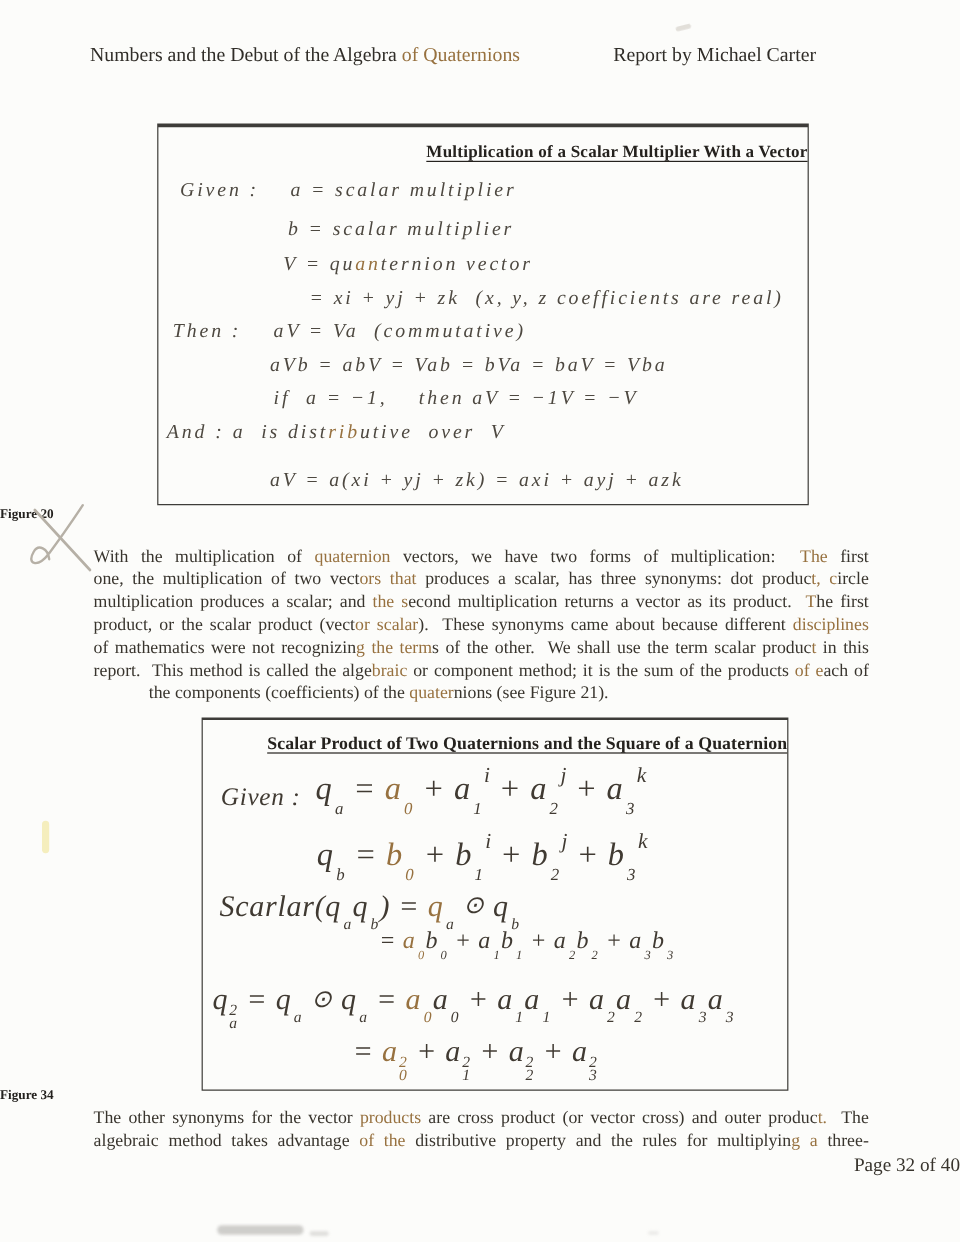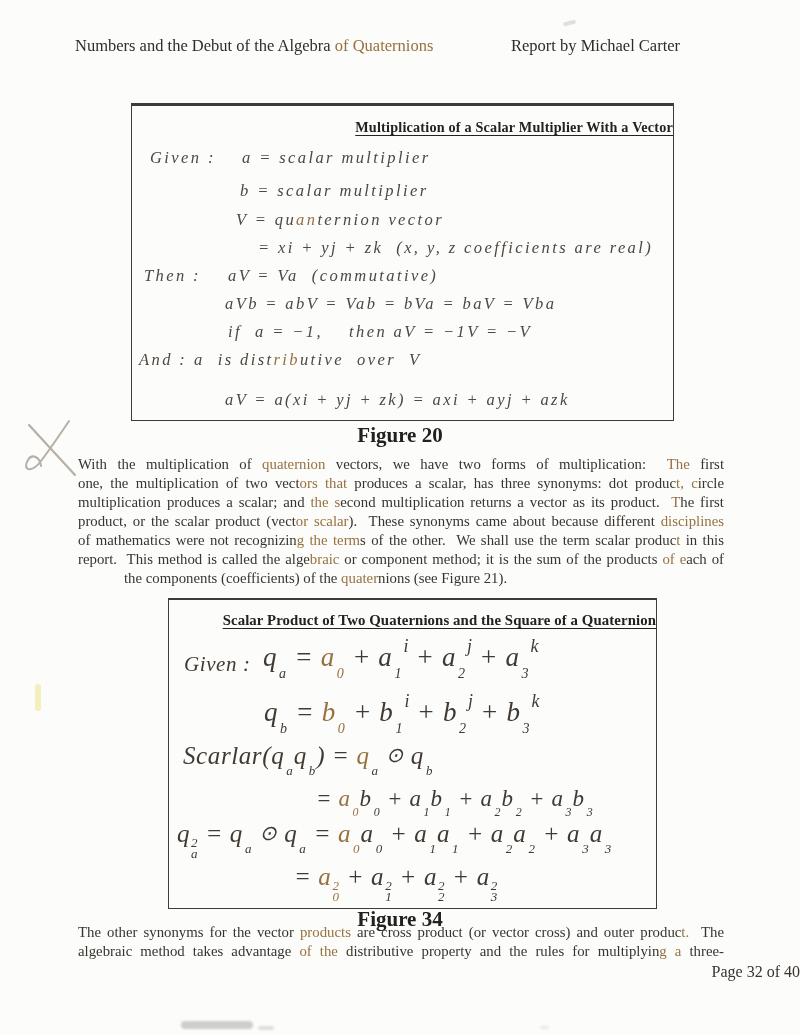--- a/index.html
+++ b/index.html
@@ -35,22 +35,22 @@
   .m21 sub{font-size:.52em;line-height:0;position:relative;top:.40em;margin:0 1px 0 2px;letter-spacing:0;}
   .m21 sup{font-size:.66em;line-height:0;position:relative;top:-.22em;margin-left:1px;letter-spacing:0;}
   .ss{
     display:inline-flex;flex-direction:column;align-items:center;
     font-size:.52em;line-height:.85;letter-spacing:0;
     vertical-align:-0.45em;position:relative;top:-.05em;margin:0 1px 0 1px;
   }
   .odot{font-size:.82em;margin:0 7px;position:relative;top:-2px;}
   
   .figcap{
-    position:absolute;left:0;width:800px;text-align:center;
-    font-weight:bold;font-size:21px;color:#23211e;
+    position:absolute;left:0;width:800px;text-align:left;
+    font-weight:bold;font-size:11px;color:#23211e;
   }
   .cap20{top:423px;}
   .cap21{top:907px;}
   .para{position:absolute;left:78px;width:646px;font-size:14.8px;line-height:19px;color:#38342d;}
   .para1{top:455px;}
   .para2{top:923px;}
   .pline{text-align:justify;text-align-last:justify;}
   .pline.last{text-align-last:left;margin-left:46px;}
   .footer{position:absolute;left:0;top:963px;width:800px;text-align:right;font-size:16px;color:#38342d;}
   
@@ -110,21 +110,21 @@
   </div>
 
   <div class="hl"></div>
 
   <div class="fbox box2">
     <div class="boxtitle">Scalar Product of Two Quaternions and the Square of a Quaternion</div>
     <span class="m21" style="left:15px;top:52px;font-size:21px">Given :</span>
     <span class="m21" style="left:94px;top:42px;font-size:27px">q<sub>a</sub> = <span class="w">a<sub>0</sub></span> + a<sub>1</sub><sup>i</sup> + a<sub>2</sub><sup>j</sup> + a<sub>3</sub><sup>k</sup></span>
     <span class="m21" style="left:95px;top:97px;font-size:27px">q<sub>b</sub> = <span class="w">b<sub>0</sub></span> + b<sub>1</sub><sup>i</sup> + b<sub>2</sub><sup>j</sup> + b<sub>3</sub><sup>k</sup></span>
     <span class="m21" style="left:14px;top:142px;font-size:25px">Scarlar(q<sub>a</sub>q<sub>b</sub>) = <span class="w">q</span><sub>a</sub><span class="odot">⊙</span>q<sub>b</sub></span>
-    <span class="m21" style="left:147px;top:186px;font-size:23px">= <span class="w">a<sub>0</sub></span>b<sub>0</sub> + a<sub>1</sub>b<sub>1</sub> + a<sub>2</sub>b<sub>2</sub> + a<sub>3</sub>b<sub>3</sub></span>
+    <span class="m21" style="left:147px;top:173px;font-size:20px">= <span class="w">a<sub>0</sub></span>b<sub>0</sub> + a<sub>1</sub>b<sub>1</sub> + a<sub>2</sub>b<sub>2</sub> + a<sub>3</sub>b<sub>3</sub></span>
     <span class="m21" style="left:8px;top:220px;font-size:25px">q<span class="ss">
           <span>2</span>
           <span>a</span>
         </span> = q<sub>a</sub><span class="odot">⊙</span>q<sub>a</sub> = <span class="w">a<sub>0</sub></span>a<sub>0</sub> + a<sub>1</sub>a<sub>1</sub> + a<sub>2</sub>a<sub>2</sub> + a<sub>3</sub>a<sub>3</sub></span>
     <span class="m21" style="left:125px;top:263px;font-size:25px">= <span class="w">a<span class="ss">
             <span>2</span>
             <span>0</span>
           </span></span> + a<span class="ss">
           <span>2</span>
           <span>1</span>

